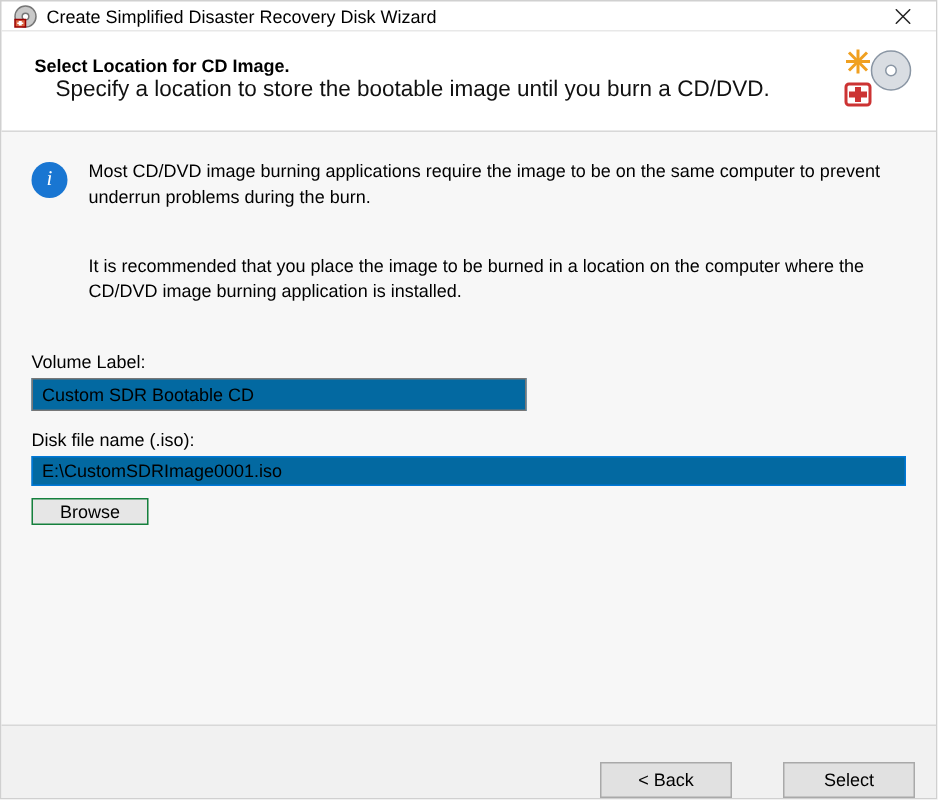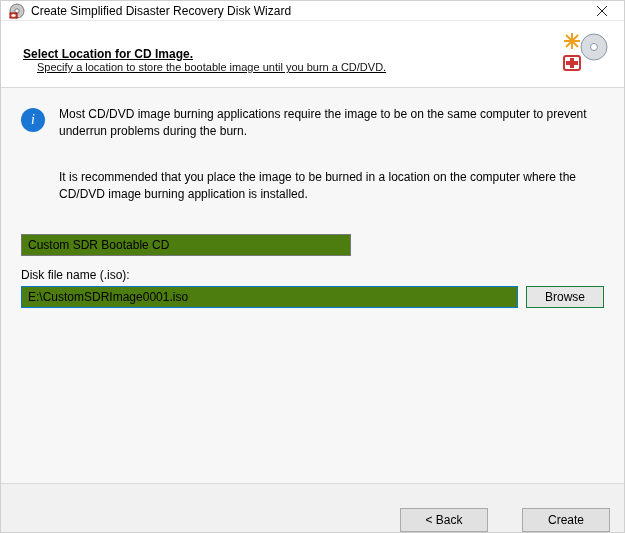--- a/index.html
+++ b/index.html
@@ -42,29 +42,28 @@
     display: flex;
     align-items: center;
     justify-content: center;
     font-size: 14px;
     cursor: pointer;
   }
   .header {
     padding: 10px 16px 14px 22px;
     display: flex;
     justify-content: space-between;
-    align-items: flex-end;
-    text-decoration: underline;
+    align-items: center;
   }
   .header-text .heading {
     font-weight: bold;
     font-size: 12px;
   }
   .header-text .subheading {
-    font-size: 11px;
+    font-size: 15px;
     padding-left: 14px;
     color: #111;
   }
   .header-icon {
     position: relative;
     width: 46px;
     height: 42px;
     flex-shrink: 0;
   }
   .body {
@@ -101,35 +100,36 @@
   .reco-block {
     margin-left: 38px;
     line-height: 1.45;
     margin-bottom: 30px;
   }
   .field-label {
     margin-bottom: 4px;
   }
   .text-input {
     border: 1px solid #777;
-    background: #4d7c0f;
+    background: #0369a1;
     height: 22px;
     padding: 2px 6px;
     font-family: inherit;
     font-size: 12px;
     outline: none;
   }
   .volume-input {
     width: 330px;
     margin-bottom: 12px;
   }
   .image-row {
     display: flex;
     gap: 8px;
     align-items: stretch;
+    flex-direction: column;
   }
   .image-input {
     flex: 1;
     border: 1px solid #0078d7;
   }
   .browse-btn {
     width: 78px;
     border: 1px solid #15803d;
     background: #e6e6e6;
     font-family: inherit;
@@ -212,29 +212,30 @@
       <div class="info-icon">
         <span>i</span>
       </div>
       <div class="info-text">
         <p>Most CD/DVD image burning applications require the image to be on the same computer to prevent underrun problems during the burn.</p>
       </div>
     </div>
 
     <div class="reco-block">It is recommended that you place the image to be burned in a location on the computer where the CD/DVD image burning application is installed.</div>
 
+    <div class="field-label">Volume Label:</div>
     <input class="text-input volume-input" type="text" value="Custom SDR Bootable CD" style="">
 
     <div class="field-label">Disk file name (.iso):</div>
     <div class="image-row">
       <input class="text-input image-input" type="text" value="E:\CustomSDRImage0001.iso" style="">
       <button class="browse-btn">Browse</button>
     </div>
 
   </div>
 
   <div class="footer">
     <button>&lt; Back</button>
     <span class="gap"></span>
-    <button>Create</button>
+    <button>Select</button>
   </div>
 
 </div>
 
 </body></html>

